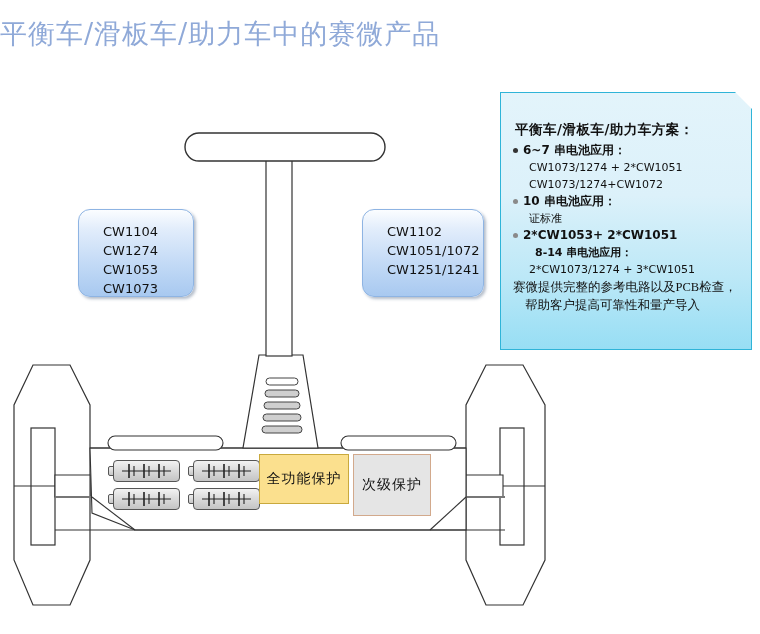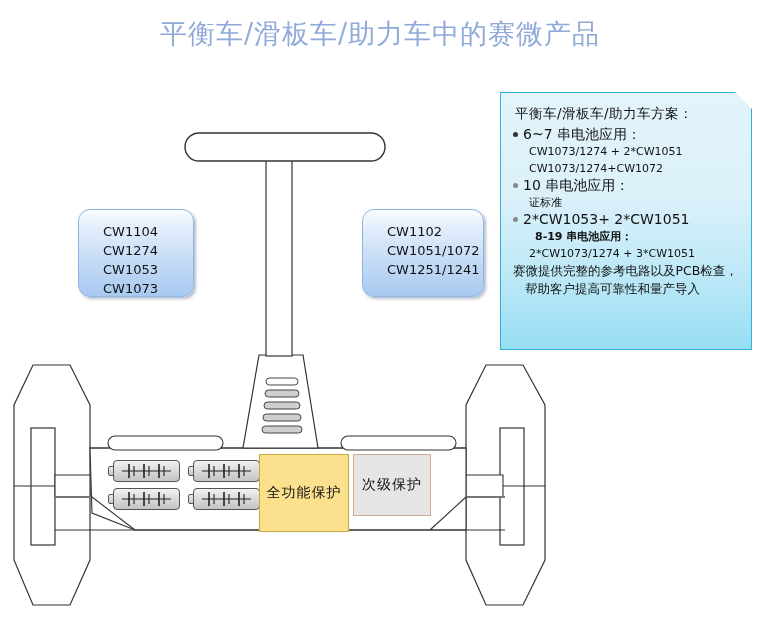--- a/index.html
+++ b/index.html
@@ -14,21 +14,20 @@
     overflow: hidden;
     font-family: "DejaVu Sans", "Liberation Sans", sans-serif;
   }
 
   
   #slide-title {
     position: absolute;
     left: 0;
     top: 16px;
     width: 760px;
-    text-align: center;
     font-family: "DejaVu Serif", "Liberation Serif", serif;
     font-size: 27px;
     letter-spacing: 1px;
     color: #8FA9D8;
     white-space: nowrap;
   }
 
   
   #vehicle-svg {
     position: absolute;
@@ -67,30 +66,30 @@
     height: 258px;
     box-sizing: border-box;
     border: 1px solid #2FB4D8;
     background: linear-gradient(to bottom, #E3F4FB 0%, #DCF1FA 40%, #BCE8F7 72%, #97DEF4 100%);
     box-shadow: 2px 2px 3px rgba(90,120,140,0.35);
     clip-path: polygon(0 0, calc(100% - 17px) 0, 100% 17px, 100% 100%, 0 100%);
     padding: 10px 6px 6px 10px;
   }
   #info-panel .panel-title {
     font-size: 13.5px;
-    font-weight: normal;
+    font-weight: bold;
     color: #111;
     letter-spacing: 0.5px;
-    margin: 2px 0 3px 4px;
+    margin: 18px 0 3px 4px;
     white-space: nowrap;
   }
   #info-panel .bullet-row {
     position: relative;
-    font-size: 14px;
-    font-weight: normal;
+    font-size: 12px;
+    font-weight: bold;
     color: #111;
     padding-left: 12px;
     line-height: 17px;
     white-space: nowrap;
   }
   #info-panel .bullet-row::before {
     content: "";
     position: absolute;
     left: 2px;
     top: 6px;
@@ -108,37 +107,38 @@
     white-space: nowrap;
   }
   #info-panel .sub.indent2 { padding-left: 24px; }
   #info-panel .sub.bold { font-weight: bold; }
   #info-panel .foot {
     font-size: 12.5px;
     color: #111;
     line-height: 18px;
     white-space: nowrap;
     padding-left: 2px;
+    font-family: Liberation Serif, serif;
   }
   #info-panel .foot.center { padding-left: 14px; }
 
   
   .prot-box {
     position: absolute;
     box-sizing: border-box;
     display: flex;
     align-items: center;
     justify-content: center;
     font-size: 14px;
     color: #111;
     letter-spacing: 1px;
     white-space: nowrap;
   }
   #prot-full {
-    left: 259px; top: 454px; width: 90px; height: 78px;
+    left: 259px; top: 454px; width: 90px; height: 50px;
     background: #FBE08E;
     border: 1px solid #C9A93D;
   }
   #prot-secondary {
     left: 353px; top: 454px; width: 78px; height: 62px;
     background: #e5e5e5;
     border: 1px solid #D2A98C;
     font-family: Liberation Mono, monospace;
   }
 
@@ -291,18 +291,18 @@
 
 <div id="info-panel">
   <div class="panel-title">平衡车/滑板车/助力车方案：</div>
   <div id="info-panel-body">
       <div class="bullet-row">6~7 串电池应用：</div>
       <div class="sub">CW1073/1274 + 2*CW1051</div>
       <div class="sub">CW1073/1274+CW1072</div>
       <div class="bullet-row gray"> 10  串电池应用：</div>
       <div class="sub">证标准</div>
       <div class="bullet-row gray">2*CW1053+ 2*CW1051</div>
-      <div class="sub indent2 bold">8-19  串电池应用：</div>
+      <div class="sub indent2 bold">8-14  串电池应用：</div>
       <div class="sub">2*CW1073/1274 + 3*CW1051</div>
       <div class="foot">赛微提供完整的参考电路以及PCB检查，</div>
       <div class="foot center">帮助客户提高可靠性和量产导入</div>
     </div>
 </div>
 
 </body></html>

